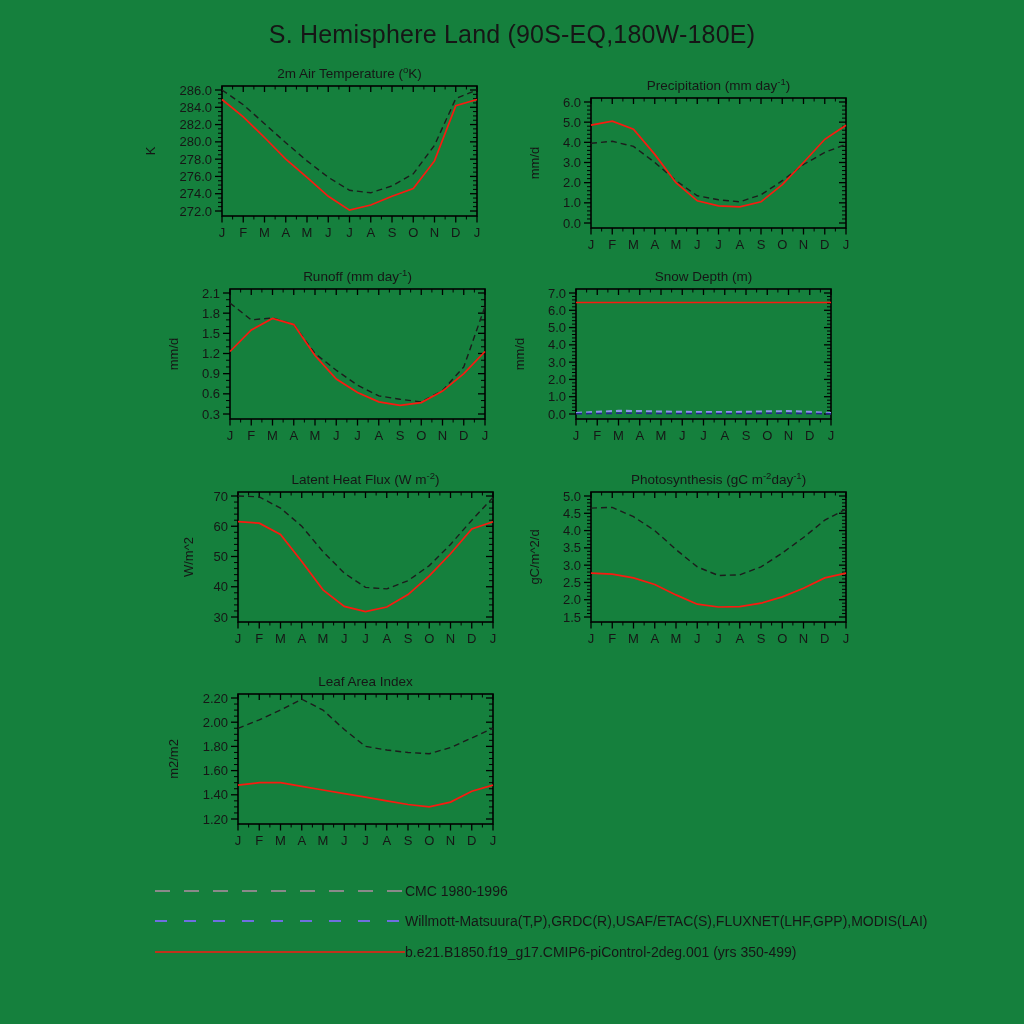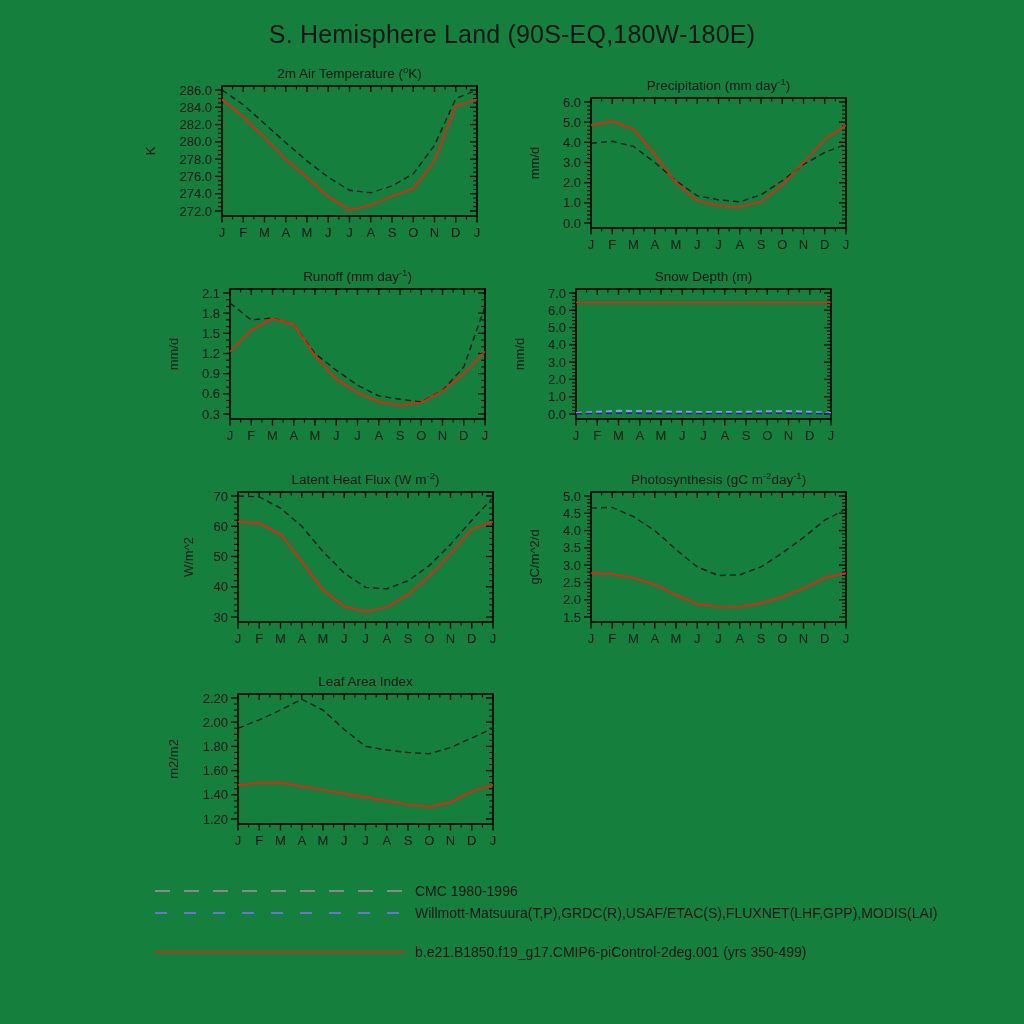--- a/index.html
+++ b/index.html
@@ -4,22 +4,22 @@
 <style>
   html,body{margin:0;padding:0;background:#ffffff;}
   .page{position:relative;width:1024px;height:1024px;background:#15803d;
         font-family:"Liberation Sans",sans-serif;overflow:hidden;}
   .main-title{position:absolute;top:20px;left:0;width:1024px;text-align:center;
         font-size:25px;color:#161616;letter-spacing:0.2px;}
   .panel{position:absolute;}
   .panel svg text{font-family:"Liberation Sans",sans-serif;}
   .legend{position:absolute;left:155px;top:874px;width:860px;}
   .legend-row{position:absolute;left:0;display:flex;align-items:center;height:14px;}
-  .legend-row .label{margin-left:10px;font-size:14px;color:#161616;white-space:nowrap;}
-  .lr0{top:10px}.lr1{top:32px}.lr2{top:71px}
+  .legend-row .label{margin-left:0;font-size:14px;color:#161616;white-space:nowrap;}
+  .lr0{top:10px}.lr1{top:40px}.lr2{top:71px}
 </style>
 </head>
 <body>
 
 <div class="page">
   <div class="main-title">S. Hemisphere Land (90S-EQ,180W-180E)</div>
 
   <div id="panels">
       <div class="panel" style="left: 112px; top: 60px;"><svg width="379" height="190">
           <text x="237.5" y="18" text-anchor="middle" font-size="13.5" fill="#161616"><tspan dy="0" font-size="13.5">2m Air Temperature (</tspan><tspan dy="-5" font-size="9.5">o</tspan><tspan dy="5" font-size="13.5">K)</tspan></text>

